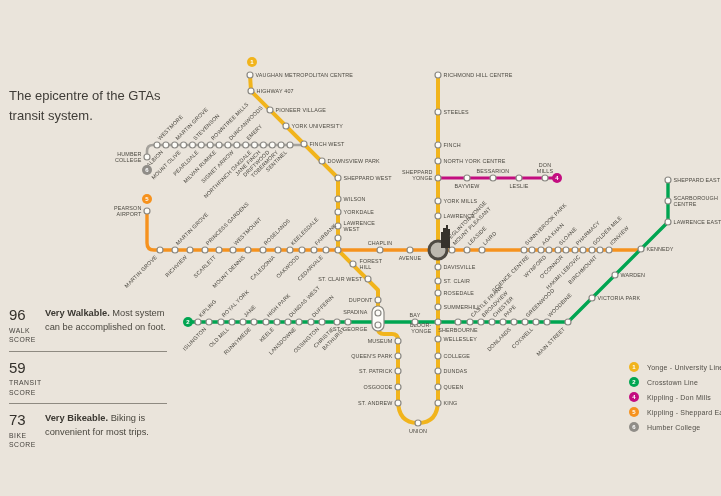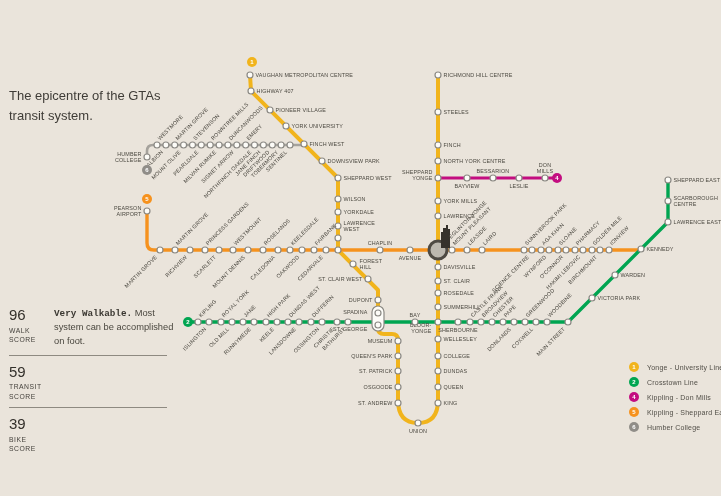--- a/index.html
+++ b/index.html
@@ -4,26 +4,26 @@
 <style>
   html,body{margin:0;padding:0;background:#EAE4DB;}
   .stage{position:relative;width:721px;height:496px;background:#EAE4DB;
          font-family:"Liberation Sans",sans-serif;overflow:hidden;}
   .map-svg{position:absolute;left:0;top:0;}
   .map-svg text{font-family:"Liberation Sans",sans-serif;}
   .left{position:absolute;left:9px;top:60px;width:176px;}
   .title{font-size:17.5px;font-weight:700;color:#39352f;letter-spacing:.4px;line-height:1.08;}
   .intro{margin-top:26px;font-size:13px;color:#3f3c37;line-height:1.5;}
   .scores{position:absolute;left:9px;top:306px;width:172px;}
-  .score{display:flex;gap:9px;align-items:flex-start;padding:1px 0;min-height:33px;}
+  .score{display:flex;gap:0;align-items:flex-start;padding:1px 0;min-height:33px;}
   .score-left{width:36px;flex:0 0 36px;}
   .score-num{font-size:15px;color:#33302b;line-height:1.1;}
   .score-label{font-size:6.8px;letter-spacing:.5px;color:#45423d;margin-top:2px;line-height:1.4;}
   .score-desc{font-size:9.3px;color:#4a473f;line-height:1.5;flex:1;}
-  .score-desc b{color:#3b3832;font-family:Liberation Mono, monospace;}
+  .score-desc b{color:#3b3832;}
   .divider{border:none;border-top:1px solid #8e8a81;margin:5px 0 7px 0;width:158px;}
   .legend{position:absolute;left:629px;top:362px;display:flex;flex-direction:column;gap:5px;}
   .lrow{display:flex;align-items:center;gap:8px;}
   .lbadge{width:10px;height:10px;border-radius:50%;color:#fff;font-size:6px;font-weight:700;
           display:flex;align-items:center;justify-content:center;flex:0 0 10px;}
   .llabel{font-size:7px;color:#514e47;letter-spacing:.2px;white-space:nowrap;}
 </style>
 </head>
 <body>
 
@@ -318,25 +318,28 @@
       <div class="score-left">
         <div class="score-num">59</div>
         <div class="score-label">
           <span>TRANSIT</span><br><span>SCORE</span>
         </div>
       </div>
     </div>
     <hr class="divider">
     <div class="score">
       <div class="score-left">
-        <div class="score-num">39</div>
+        <div class="score-num">73</div>
         <div class="score-label">
           <span>BIKE</span><br><span>SCORE</span>
         </div>
       </div>
+      <div class="score-desc">
+        <b>Very Bikeable.</b><span> Biking is convenient for most trips.</span>
+      </div>
     </div>
   </div>
 
   <div class="legend">
     <div class="lrow">
       <span class="lbadge" style="background: rgb(241, 180, 28);">1</span>
       <span class="llabel">Yonge - University Line</span>
     </div>
     <div class="lrow">
       <span class="lbadge" style="background: rgb(0, 165, 81);">2</span>

